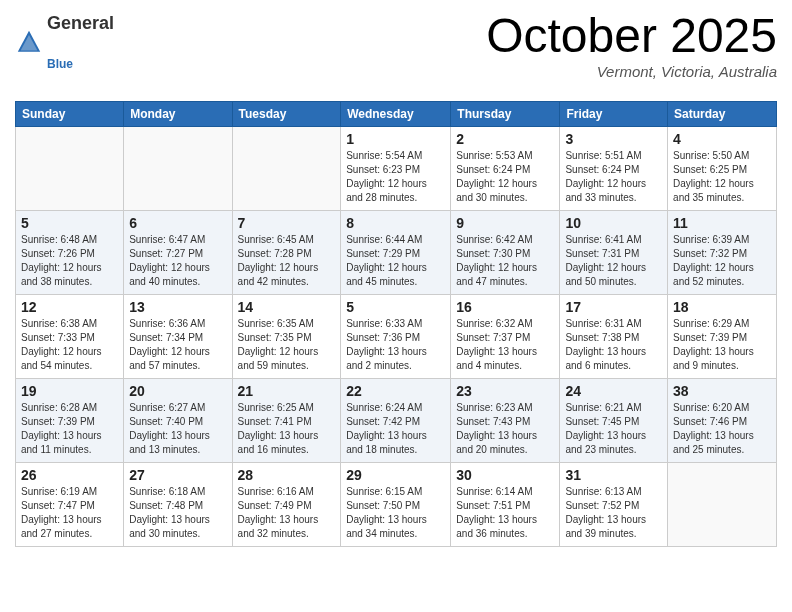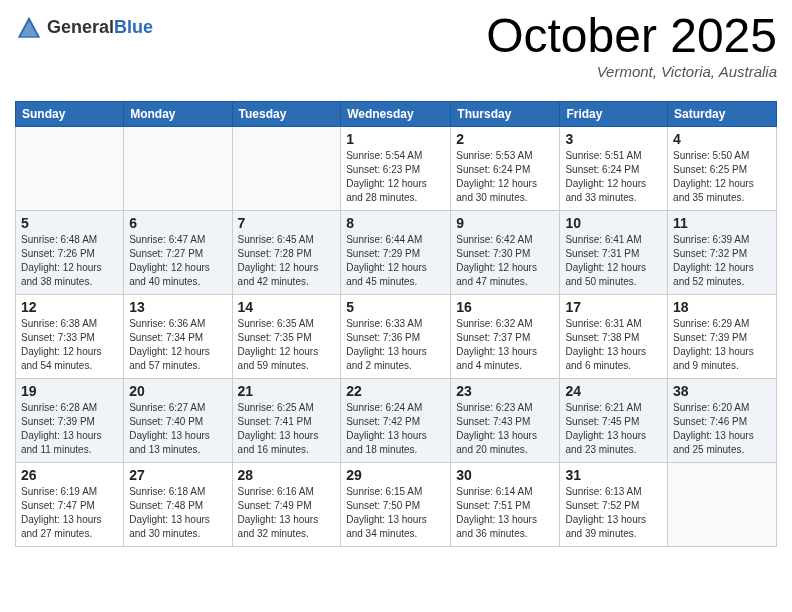--- a/index.html
+++ b/index.html
@@ -22,32 +22,33 @@
       justify-content: space-between;
       margin-bottom: 8px;
     }
     .logo {
       display: flex;
       align-items: center;
       margin-top: 4px;
     }
     .logo-text {
       display: flex;
-      flex-direction: row;
+      flex-direction: column;
       line-height: 1.1;
     }
     .logo-general {
       font-size: 18px;
       font-weight: bold;
       color: #333;
     }
     .logo-blue {
-      font-size: 18px;
+      font-size: 12px;
       font-weight: bold;
       color: #2a6db5;
+      margin-top: 24px;
     }
     .logo-icon {
       width: 28px;
       height: 28px;
       margin-right: 4px;
     }
     .title-block {
       text-align: right;
     }
     .month-title {

